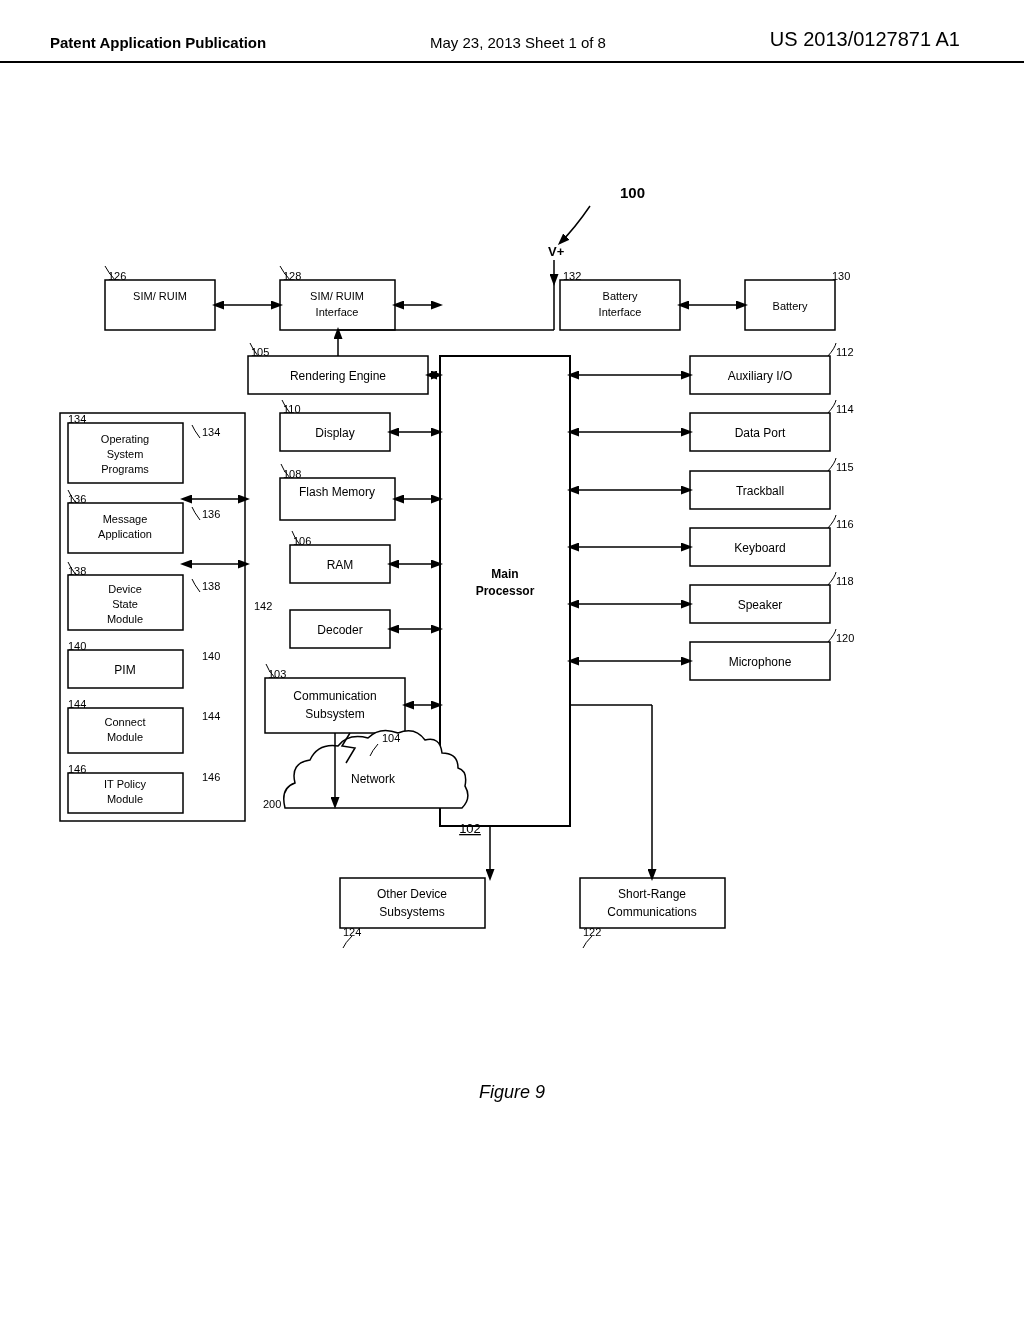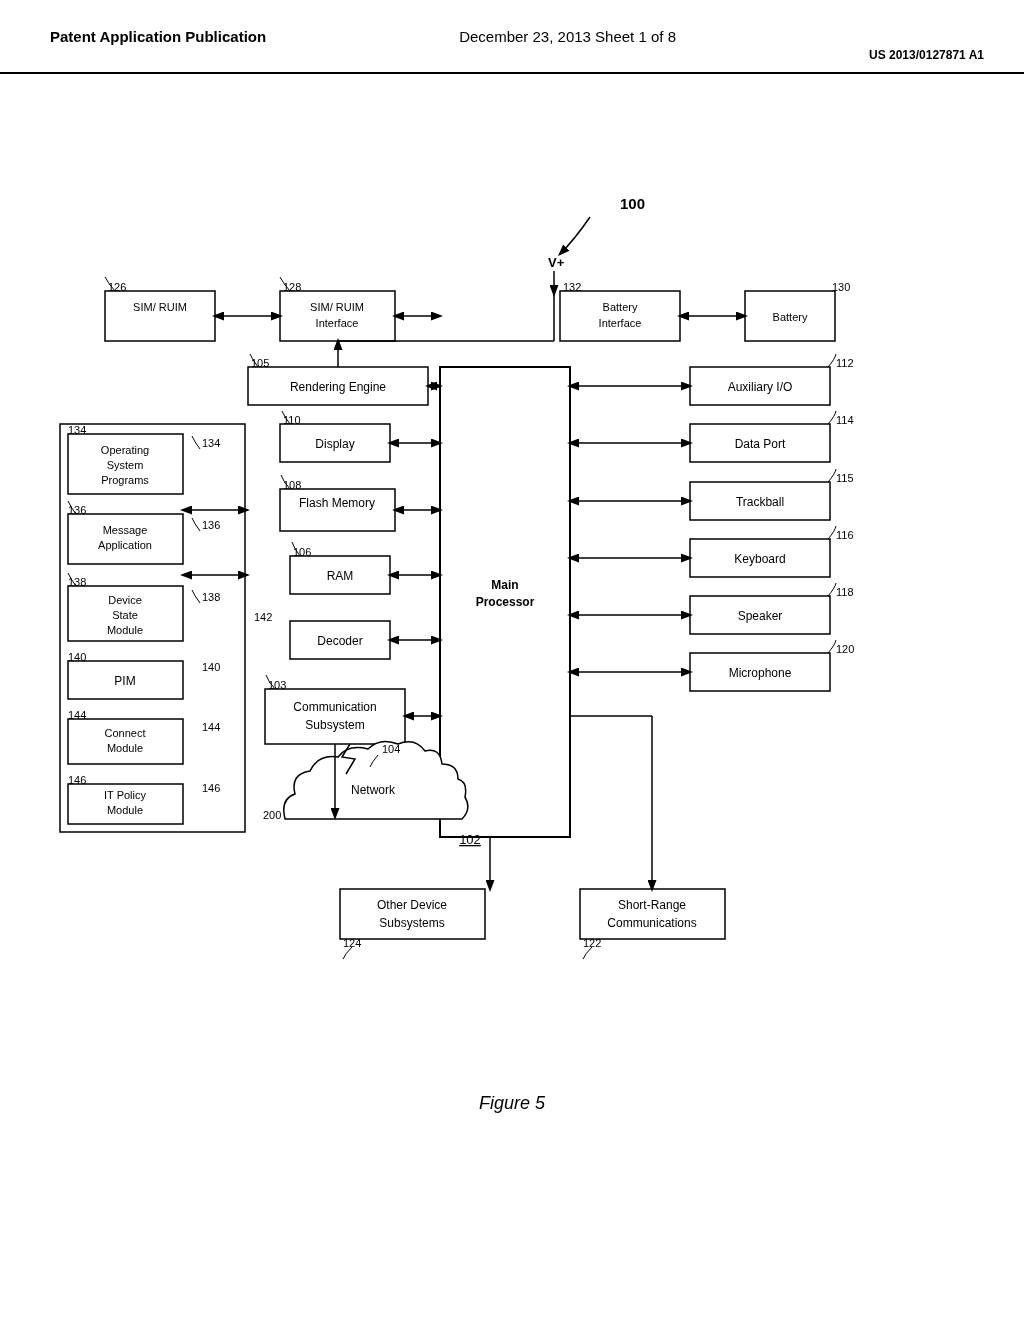--- a/index.html
+++ b/index.html
@@ -9,36 +9,35 @@
       width: 1024px;
       min-height: 1320px;
       position: relative;
       overflow: hidden;
     }
 
     
     .header {
       display: flex;
       justify-content: space-between;
-      align-items: flex-start;
-      padding: 28px 40px 10px 50px;
+      align-items: flex-end;
+      padding: 28px 64px 10px 50px;
       border-bottom: 2px solid #000;
     }
     .header-left {
       font-size: 15px;
       font-weight: bold;
     }
     .header-center {
       font-size: 15px;
       text-align: center;
     }
     .header-right {
-      font-size: 12px;
-      font-weight: bold;
-      margin-top: 20px;
+      font-size: 20px;
+      font-weight: normal;
     }
 
     
     .diagram-container {
       position: relative;
       width: 100%;
       height: 1100px;
       text-align: right;
     }
 
@@ -59,21 +58,21 @@
       transform: translateX(-50%);
       font-size: 18px;
       font-style: italic;
     }
   </style>
 </head>
 <body>
 
 <div class="header">
   <div class="header-left">Patent Application Publication</div>
-  <div class="header-center">December 23, 2013   Sheet 1 of 8</div>
+  <div class="header-center">May 23, 2013   Sheet 1 of 8</div>
   <div class="header-right">US 2013/0127871 A1</div>
 </div>
 
 <div class="diagram-container">
   <svg class="diagram-svg" viewBox="0 0 1024 1050" xmlns="http://www.w3.org/2000/svg">
 
     <text x="620" y="110" font-size="15" font-family="Arial" font-weight="bold">100</text>
 
     <path d="M 590,118 Q 575,140 560,155" stroke="#000" stroke-width="1.5" fill="none" marker-end="url(#arrowhead)"></path>
 
@@ -298,15 +297,15 @@
     <path d="M 200,504 Q 194,496 192,491" stroke="#000" stroke-width="1" fill="none"></path>
 
     <line x1="245" y1="580" x2="245" y2="580" stroke="#000" stroke-width="1"></line>
 
     <line x1="183" y1="476" x2="247" y2="476" stroke="#000" stroke-width="1.5" marker-end="url(#arrowhead)" marker-start="url(#arrowhead-rev)"></line>
 
     <polyline points="350,645 342,658 355,660 346,675" stroke="#000" stroke-width="1.5" fill="none"></polyline>
 
   </svg>
 
-  <div class="figure-caption">Figure  5</div>
+  <div class="figure-caption">Figure  9</div>
 
 </div>
 
 </body></html>

